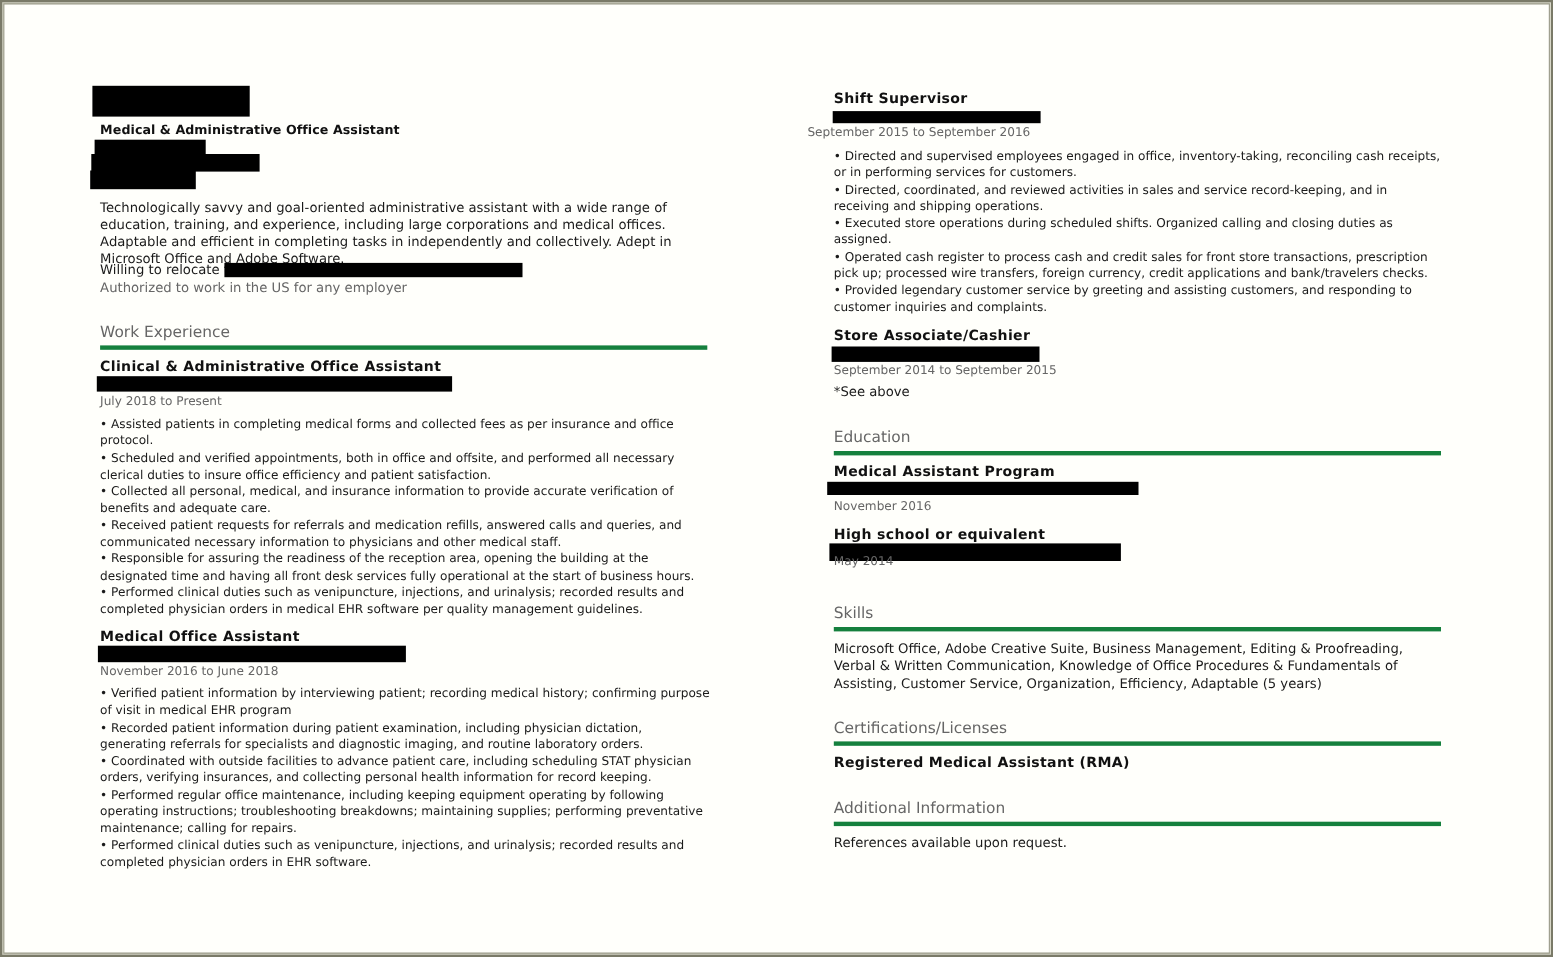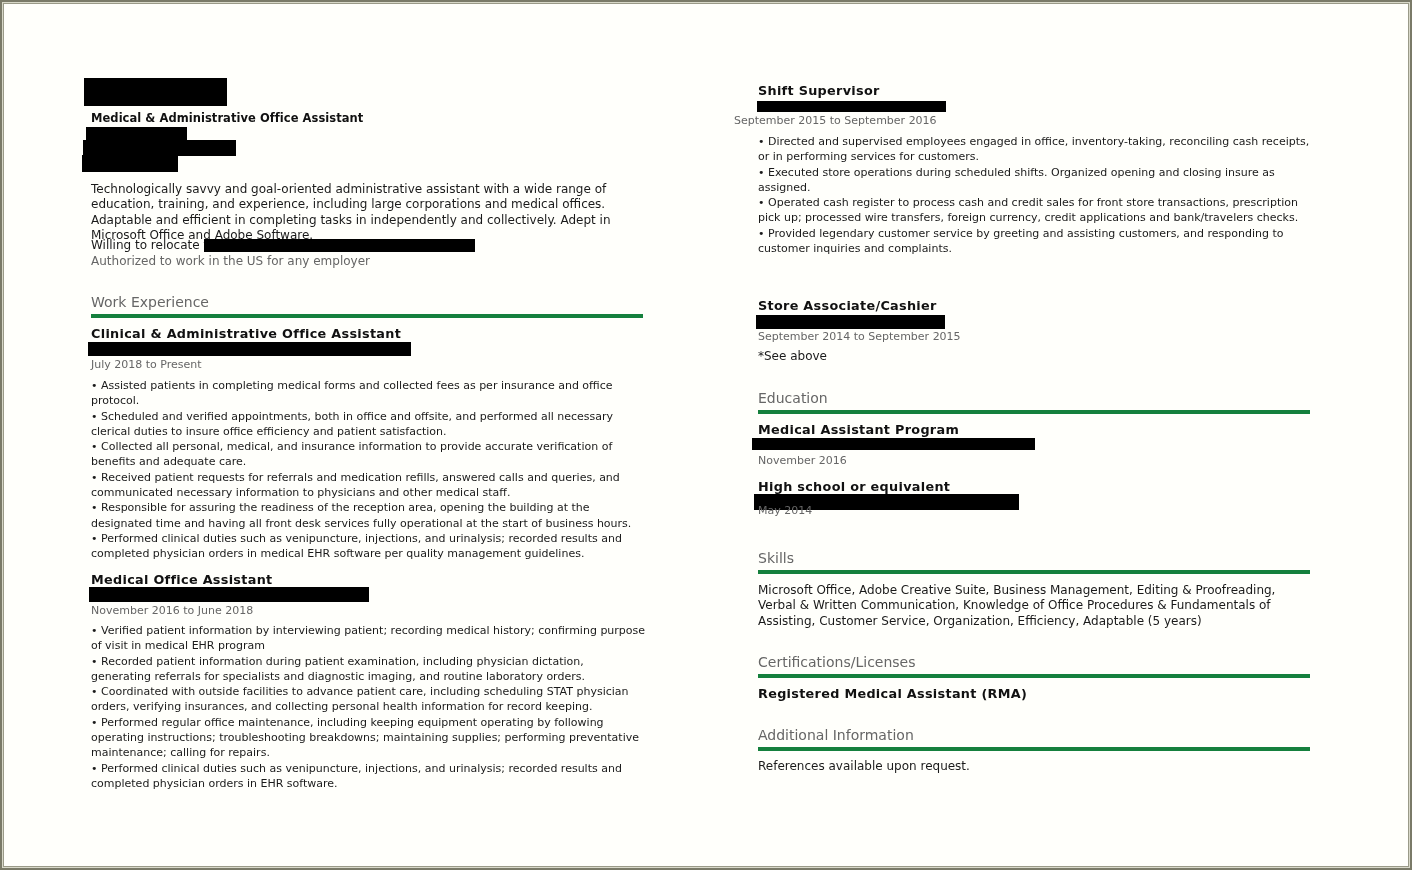--- a/index.html
+++ b/index.html
@@ -74,21 +74,22 @@
     <li>• Coordinated with outside facilities to advance patient care, including scheduling STAT physician orders, verifying insurances, and collecting personal health information for record keeping.</li>
     <li>• Performed regular office maintenance, including keeping equipment operating by following operating instructions; troubleshooting breakdowns; maintaining supplies; performing preventative maintenance; calling for repairs.</li>
     <li>• Performed clinical duties such as venipuncture, injections, and urinalysis; recorded results and completed physician orders in EHR software.</li>
   </ul>
 
   <div class="abs job-title" style="left:756px;top:81px;">Shift Supervisor</div>
   <div class="redact" style="left:755px;top:99px;width:189px;height:11px;"></div>
   <div class="abs date" style="left:720px;top:112px;margin-left:12px;">September 2015 to September 2016</div>
   <ul class="col bullets" style="left:756px;top:132px;width:552px;">
     <li>• Directed and supervised employees engaged in office, inventory-taking, reconciling cash receipts, or in performing services for customers.</li>
-    <li>• Executed store operations during scheduled shifts. Organized opening and closing insure as assigned.</li>
+    <li>• Directed, coordinated, and reviewed activities in sales and service record-keeping, and in receiving and shipping operations.</li>
+    <li>• Executed store operations during scheduled shifts. Organized calling and closing duties as assigned.</li>
     <li>• Operated cash register to process cash and credit sales for front store transactions, prescription pick up; processed wire transfers, foreign currency, credit applications and bank/travelers checks.</li>
     <li>• Provided legendary customer service by greeting and assisting customers, and responding to customer inquiries and complaints.</li>
   </ul>
 
   <div class="abs job-title" style="left:756px;top:296px;">Store Associate/Cashier</div>
   <div class="redact" style="left:754px;top:313px;width:189px;height:14px;"></div>
   <div class="abs date" style="left:756px;top:328px;">September 2014 to September 2015</div>
   <div class="abs body-text" style="left:756px;top:347px;">*See above</div>
 
   <div class="col" style="left:756px;top:388px;width:552px;">

